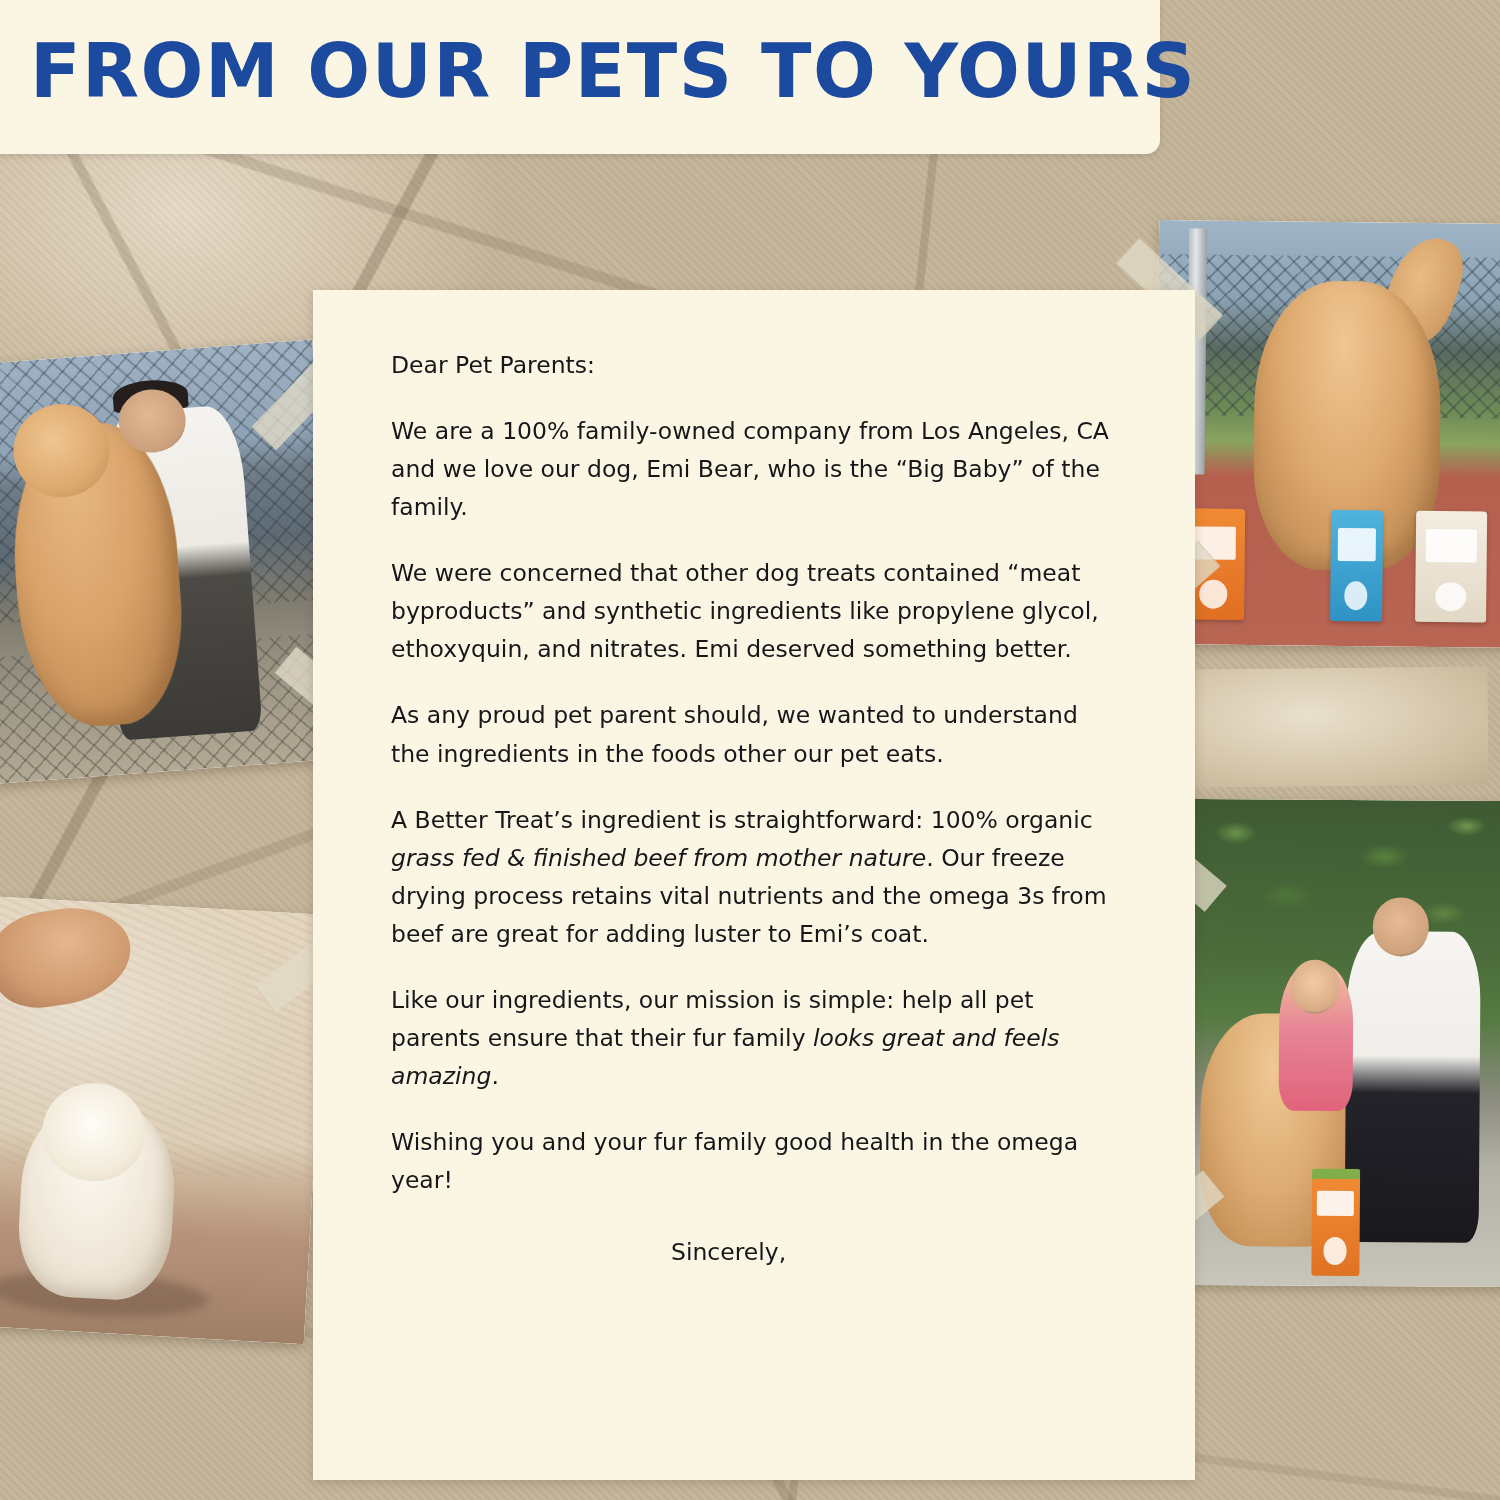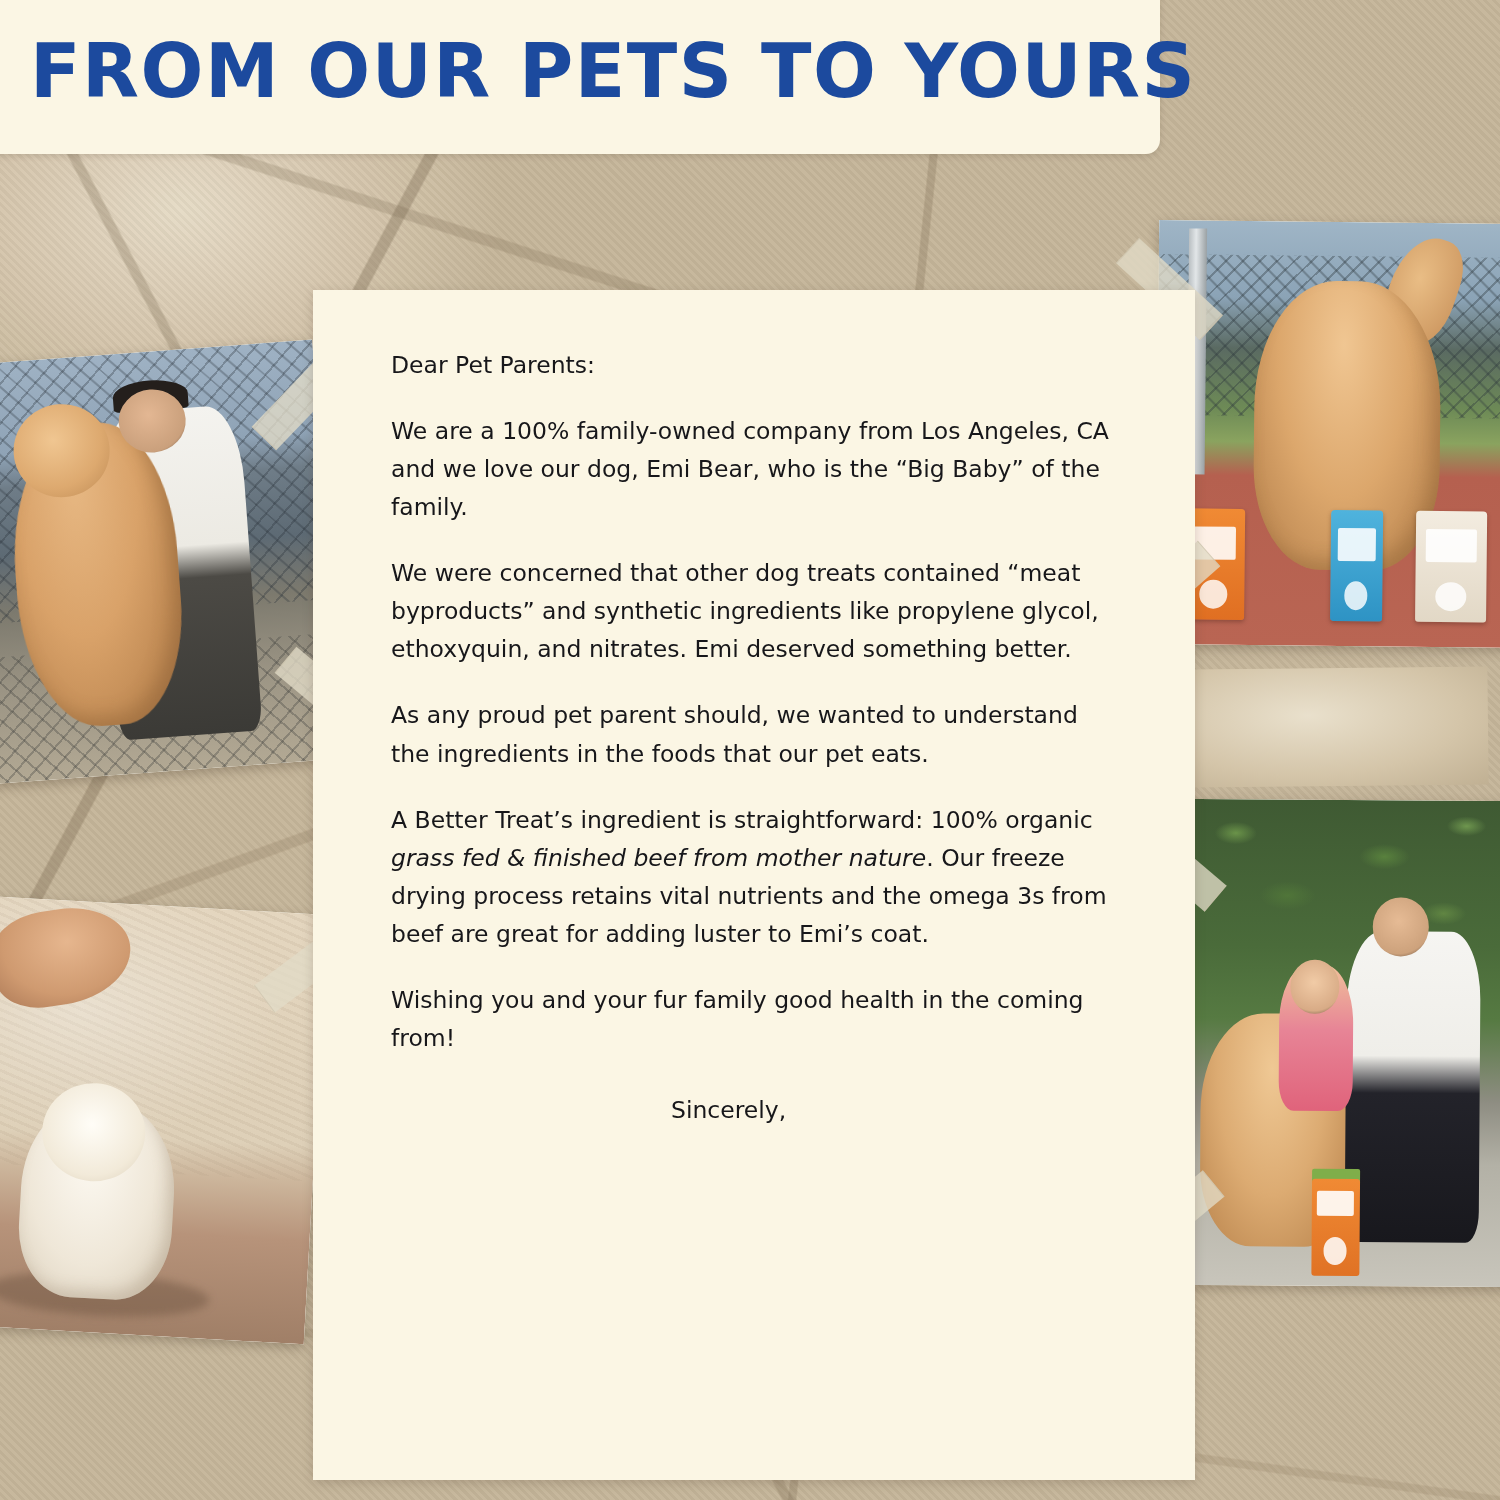--- a/index.html
+++ b/index.html
@@ -545,26 +545,27 @@
 
   <div class="letter-card">
     <div class="letter-inner">
 
       <p>Dear Pet Parents:</p>
 
       <p><span>We are a </span><b>100% family-owned company</b><span> from Los Angeles, CA and we love our dog, Emi Bear, who is the “Big Baby” of the family.</span></p>
 
       <p>We were concerned that other dog treats contained “meat byproducts” and synthetic ingredients like propylene glycol, ethoxyquin, and nitrates. Emi deserved something better.</p>
 
-      <p>As any proud pet parent should, we wanted to understand the ingredients in the foods that our pet eats.</p>
+      <p>As any proud pet parent should, we wanted to understand the ingredients in the foods other our pet eats.</p>
 
       <p><span>A Better Treat’s ingredient is straightforward: </span><b>100% organic </b><b><i>grass fed &amp; finished beef from mother nature</i></b><span>. Our freeze drying process retains vital nutrients and the omega 3s from beef are great for adding luster to Emi’s coat.</span></p>
 
-
-      <p>Wishing you and your fur family good health in the coming from!</p>
+      <p><span>Like our ingredients, our mission is simple: help all pet parents ensure that their fur family </span><b><i>looks great and feels amazing</i></b><span>.</span></p>
+
+      <p>Wishing you and your fur family good health in the omega year!</p>
 
       <div class="sign-off">
         <div>Sincerely,</div>
       </div>
 
     </div>
   </div>
 
 </div>
 

